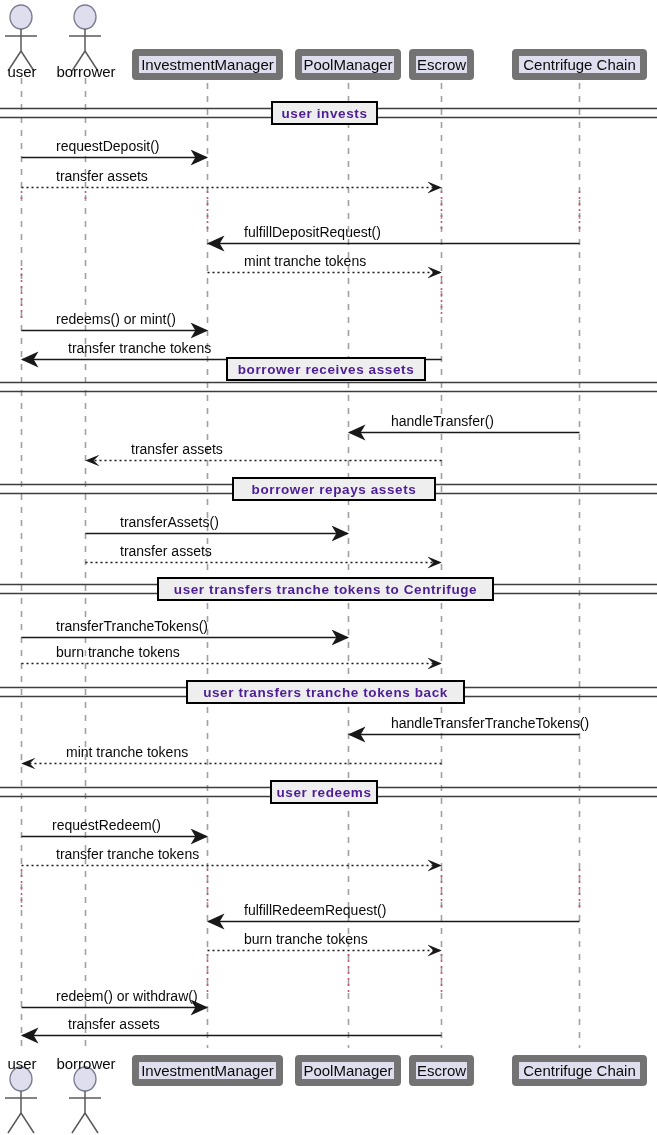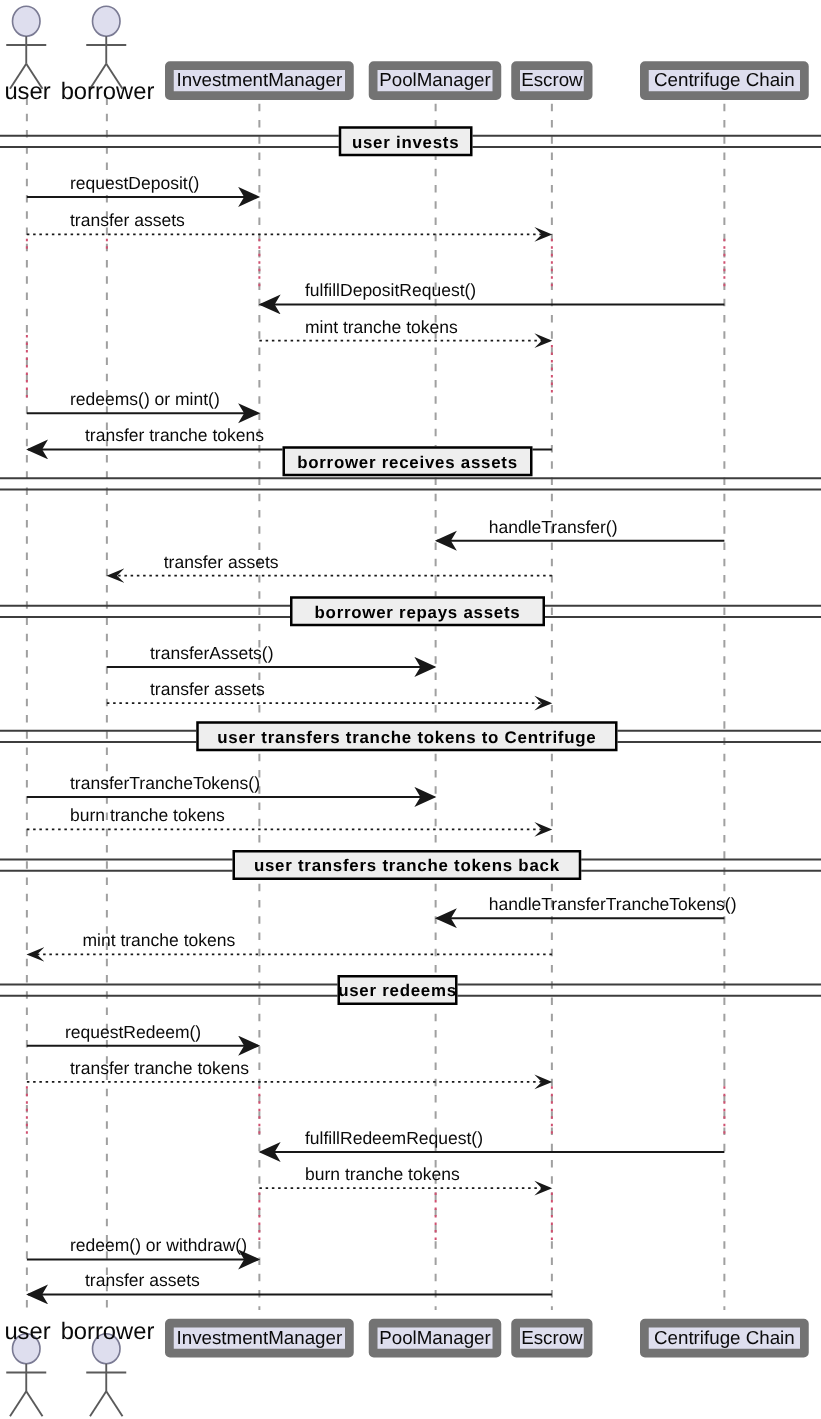--- a/index.html
+++ b/index.html
@@ -13,33 +13,33 @@
     border:7px solid #737373;
     border-radius:4px;
     font-size:15px;
     color:#0a0a0a;
     display:flex;align-items:center;justify-content:center;
     white-space:nowrap;
     letter-spacing:0px;
   }
   .actor-label{
     position:absolute;
-    font-size:19px;
+    font-size:15px;
     color:#0a0a0a;
     white-space:nowrap;
     text-align:center;
   }
   .divider-label{
     position:absolute;
     box-sizing:border-box;
     background:#EEEEEE;
     border:2px solid #000000;
     font-size:13.5px;
     font-weight:bold;
-    color:#000000;
+    color:#4c1d95;
     display:flex;align-items:center;justify-content:center;
     white-space:nowrap;
     letter-spacing:0.6px;
     height:24px;
     z-index:5;
   }
   .msg-label{
     position:absolute;
     font-size:14px;
     color:#0a0a0a;
@@ -156,21 +156,21 @@
       <div class="pbox" style="left: 295px; top: 1055px; width: 106px; height: 31px;">PoolManager</div>
       <div class="pbox" style="left: 409px; top: 49px; width: 65px; height: 31px;">Escrow</div>
       <div class="pbox" style="left: 409px; top: 1055px; width: 65px; height: 31px;">Escrow</div>
       <div class="pbox" style="left: 512px; top: 49px; width: 135px; height: 31px;">Centrifuge Chain</div>
       <div class="pbox" style="left: 512px; top: 1055px; width: 135px; height: 31px;">Centrifuge Chain</div>
       <div class="divider-label" style="left: 271px; top: 101px; width: 107px;">user invests</div>
       <div class="divider-label" style="left: 226px; top: 357px; width: 200px;">borrower receives assets</div>
       <div class="divider-label" style="left: 232px; top: 477px; width: 204px;">borrower repays assets</div>
       <div class="divider-label" style="left: 157px; top: 577px; width: 337px;">user transfers tranche tokens to Centrifuge</div>
       <div class="divider-label" style="left: 186px; top: 680px; width: 279px;">user transfers tranche tokens back</div>
-      <div class="divider-label" style="left: 270px; top: 780px; width: 96px;">user redeems</div>
+      <div class="divider-label" style="left: 270px; top: 780px; width: 108px;">user redeems</div>
       <div class="msg-label" style="left: 28px; top: 138px;">requestDeposit()</div>
       <div class="msg-label" style="left: 28px; top: 168px;">transfer assets</div>
       <div class="msg-label" style="left: 216px; top: 224px;">fulfillDepositRequest()</div>
       <div class="msg-label" style="left: 216px; top: 253px;">mint tranche tokens</div>
       <div class="msg-label" style="left: 28px; top: 311px;">redeems() or mint()</div>
       <div class="msg-label" style="left: 40px; top: 340px;">transfer tranche tokens</div>
       <div class="msg-label" style="left: 363px; top: 413px;">handleTransfer()</div>
       <div class="msg-label" style="left: 103px; top: 441px;">transfer assets</div>
       <div class="msg-label" style="left: 92px; top: 514px;">transferAssets()</div>
       <div class="msg-label" style="left: 92px; top: 543px;">transfer assets</div>

